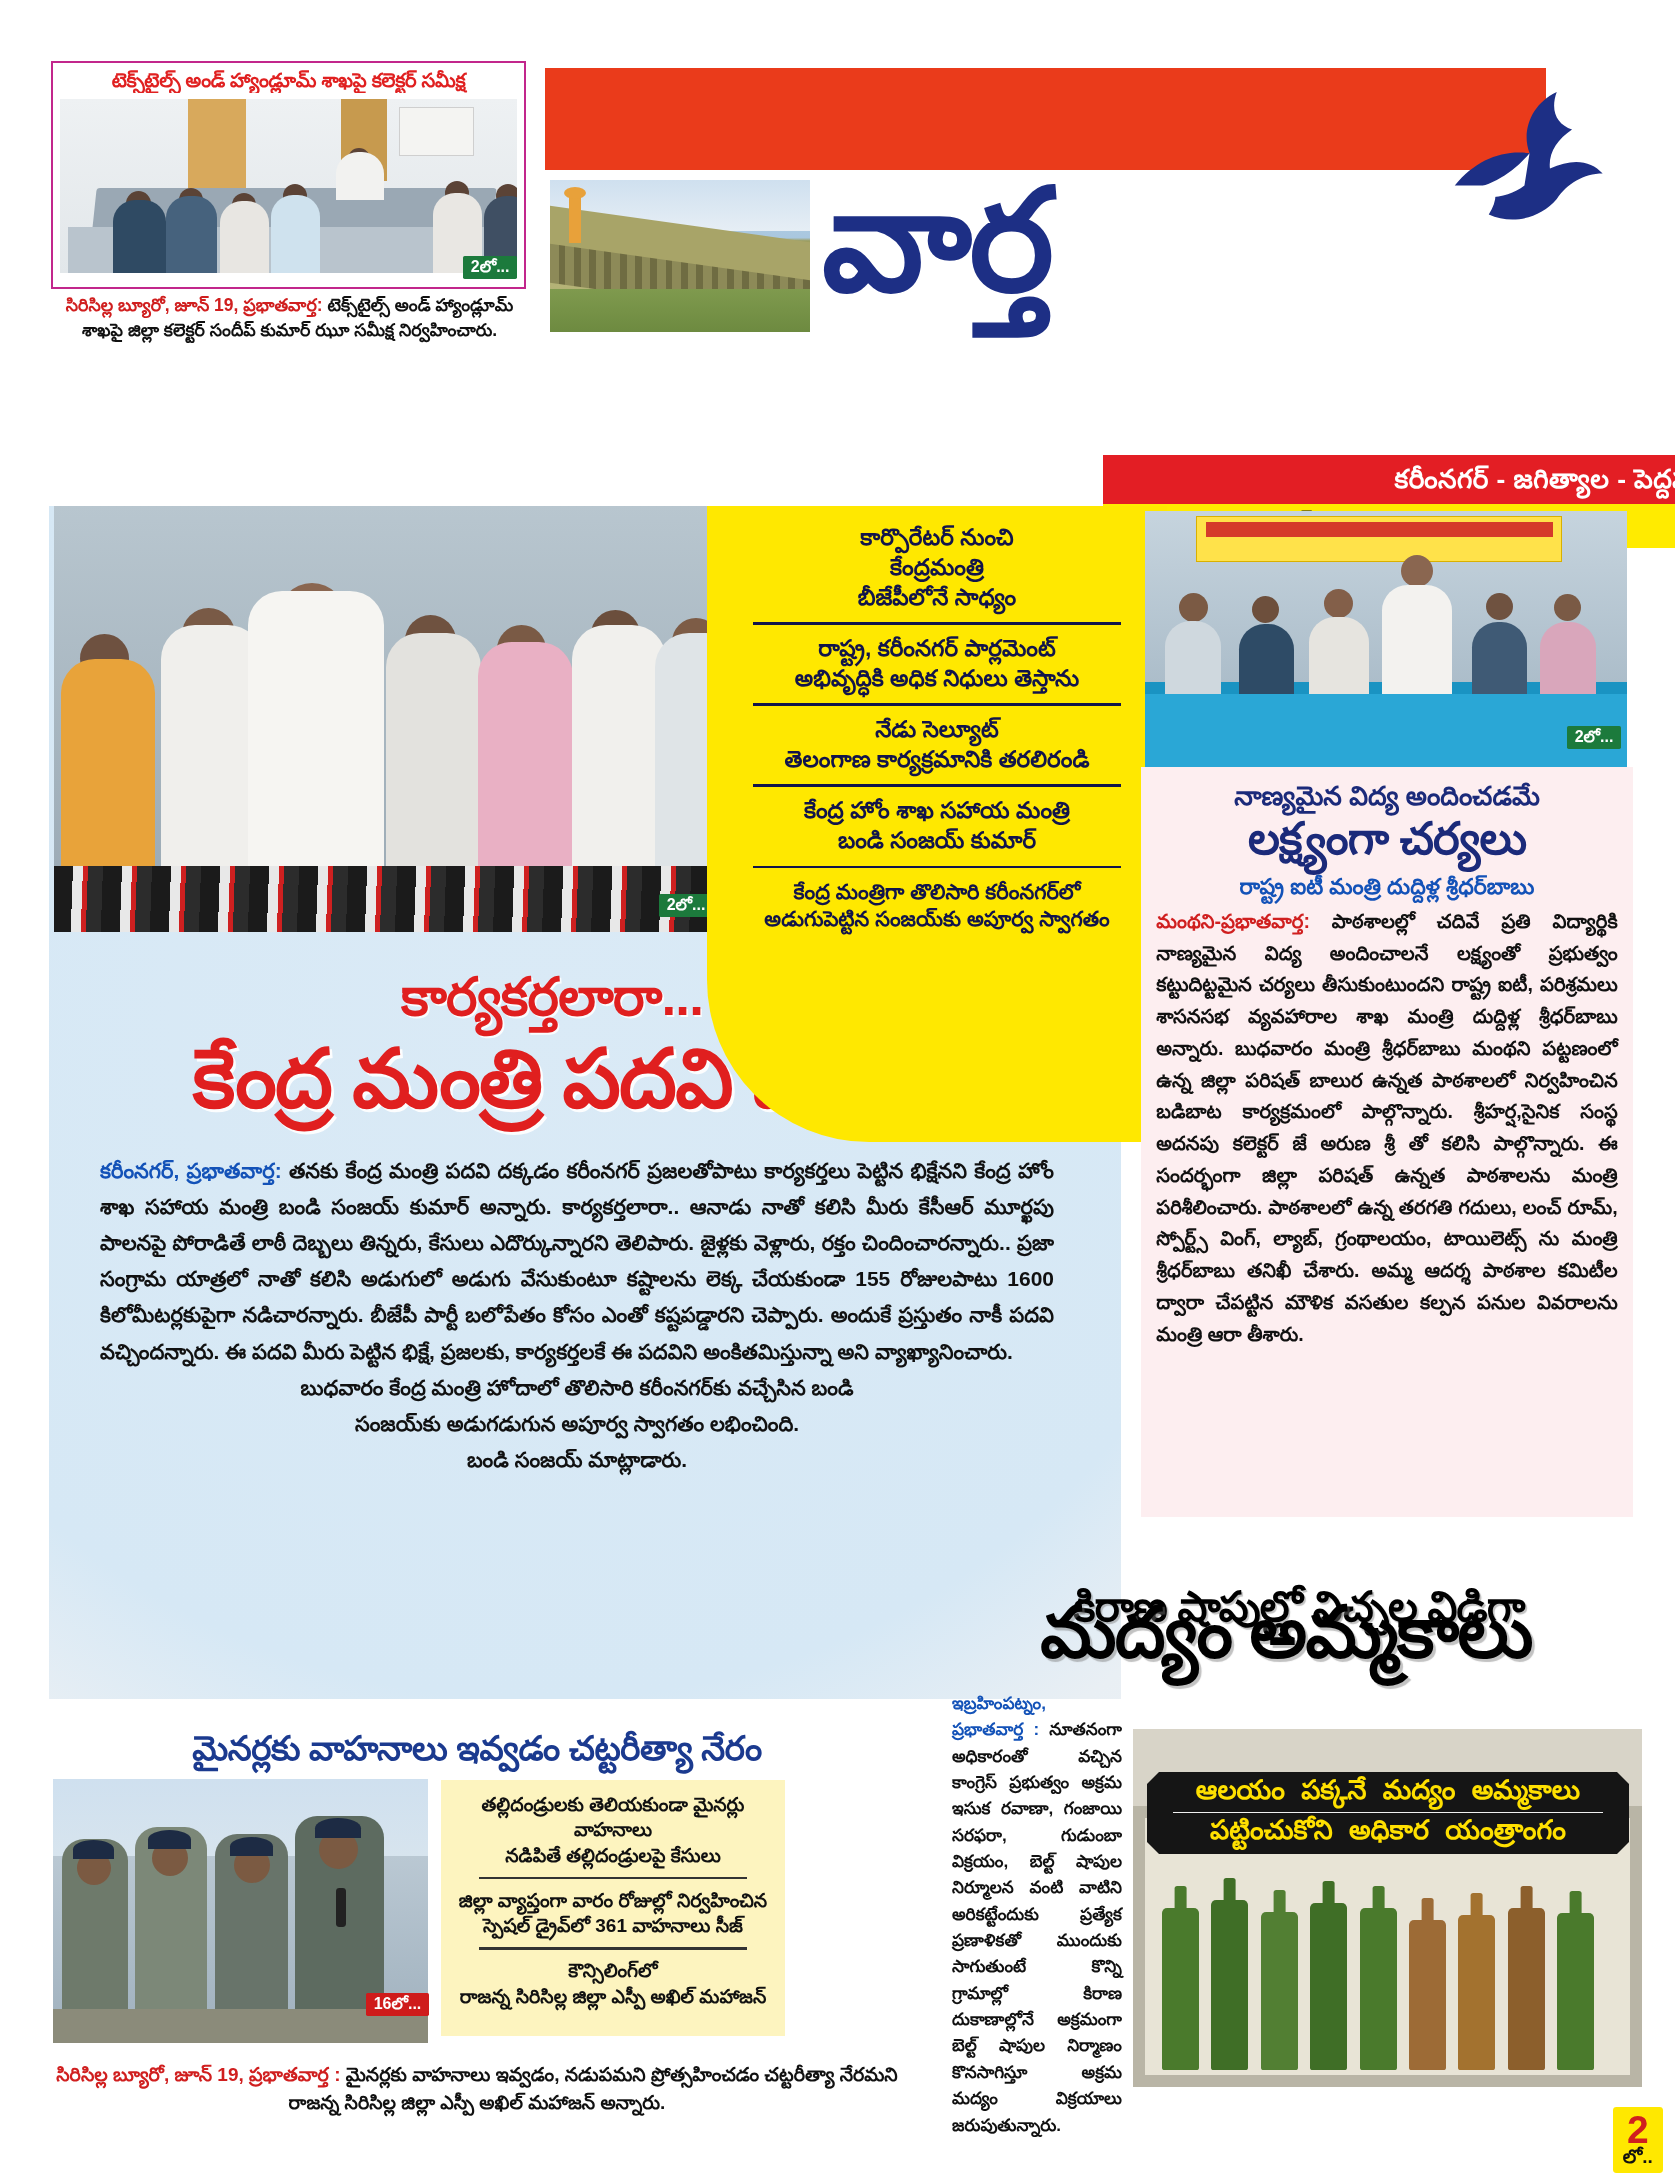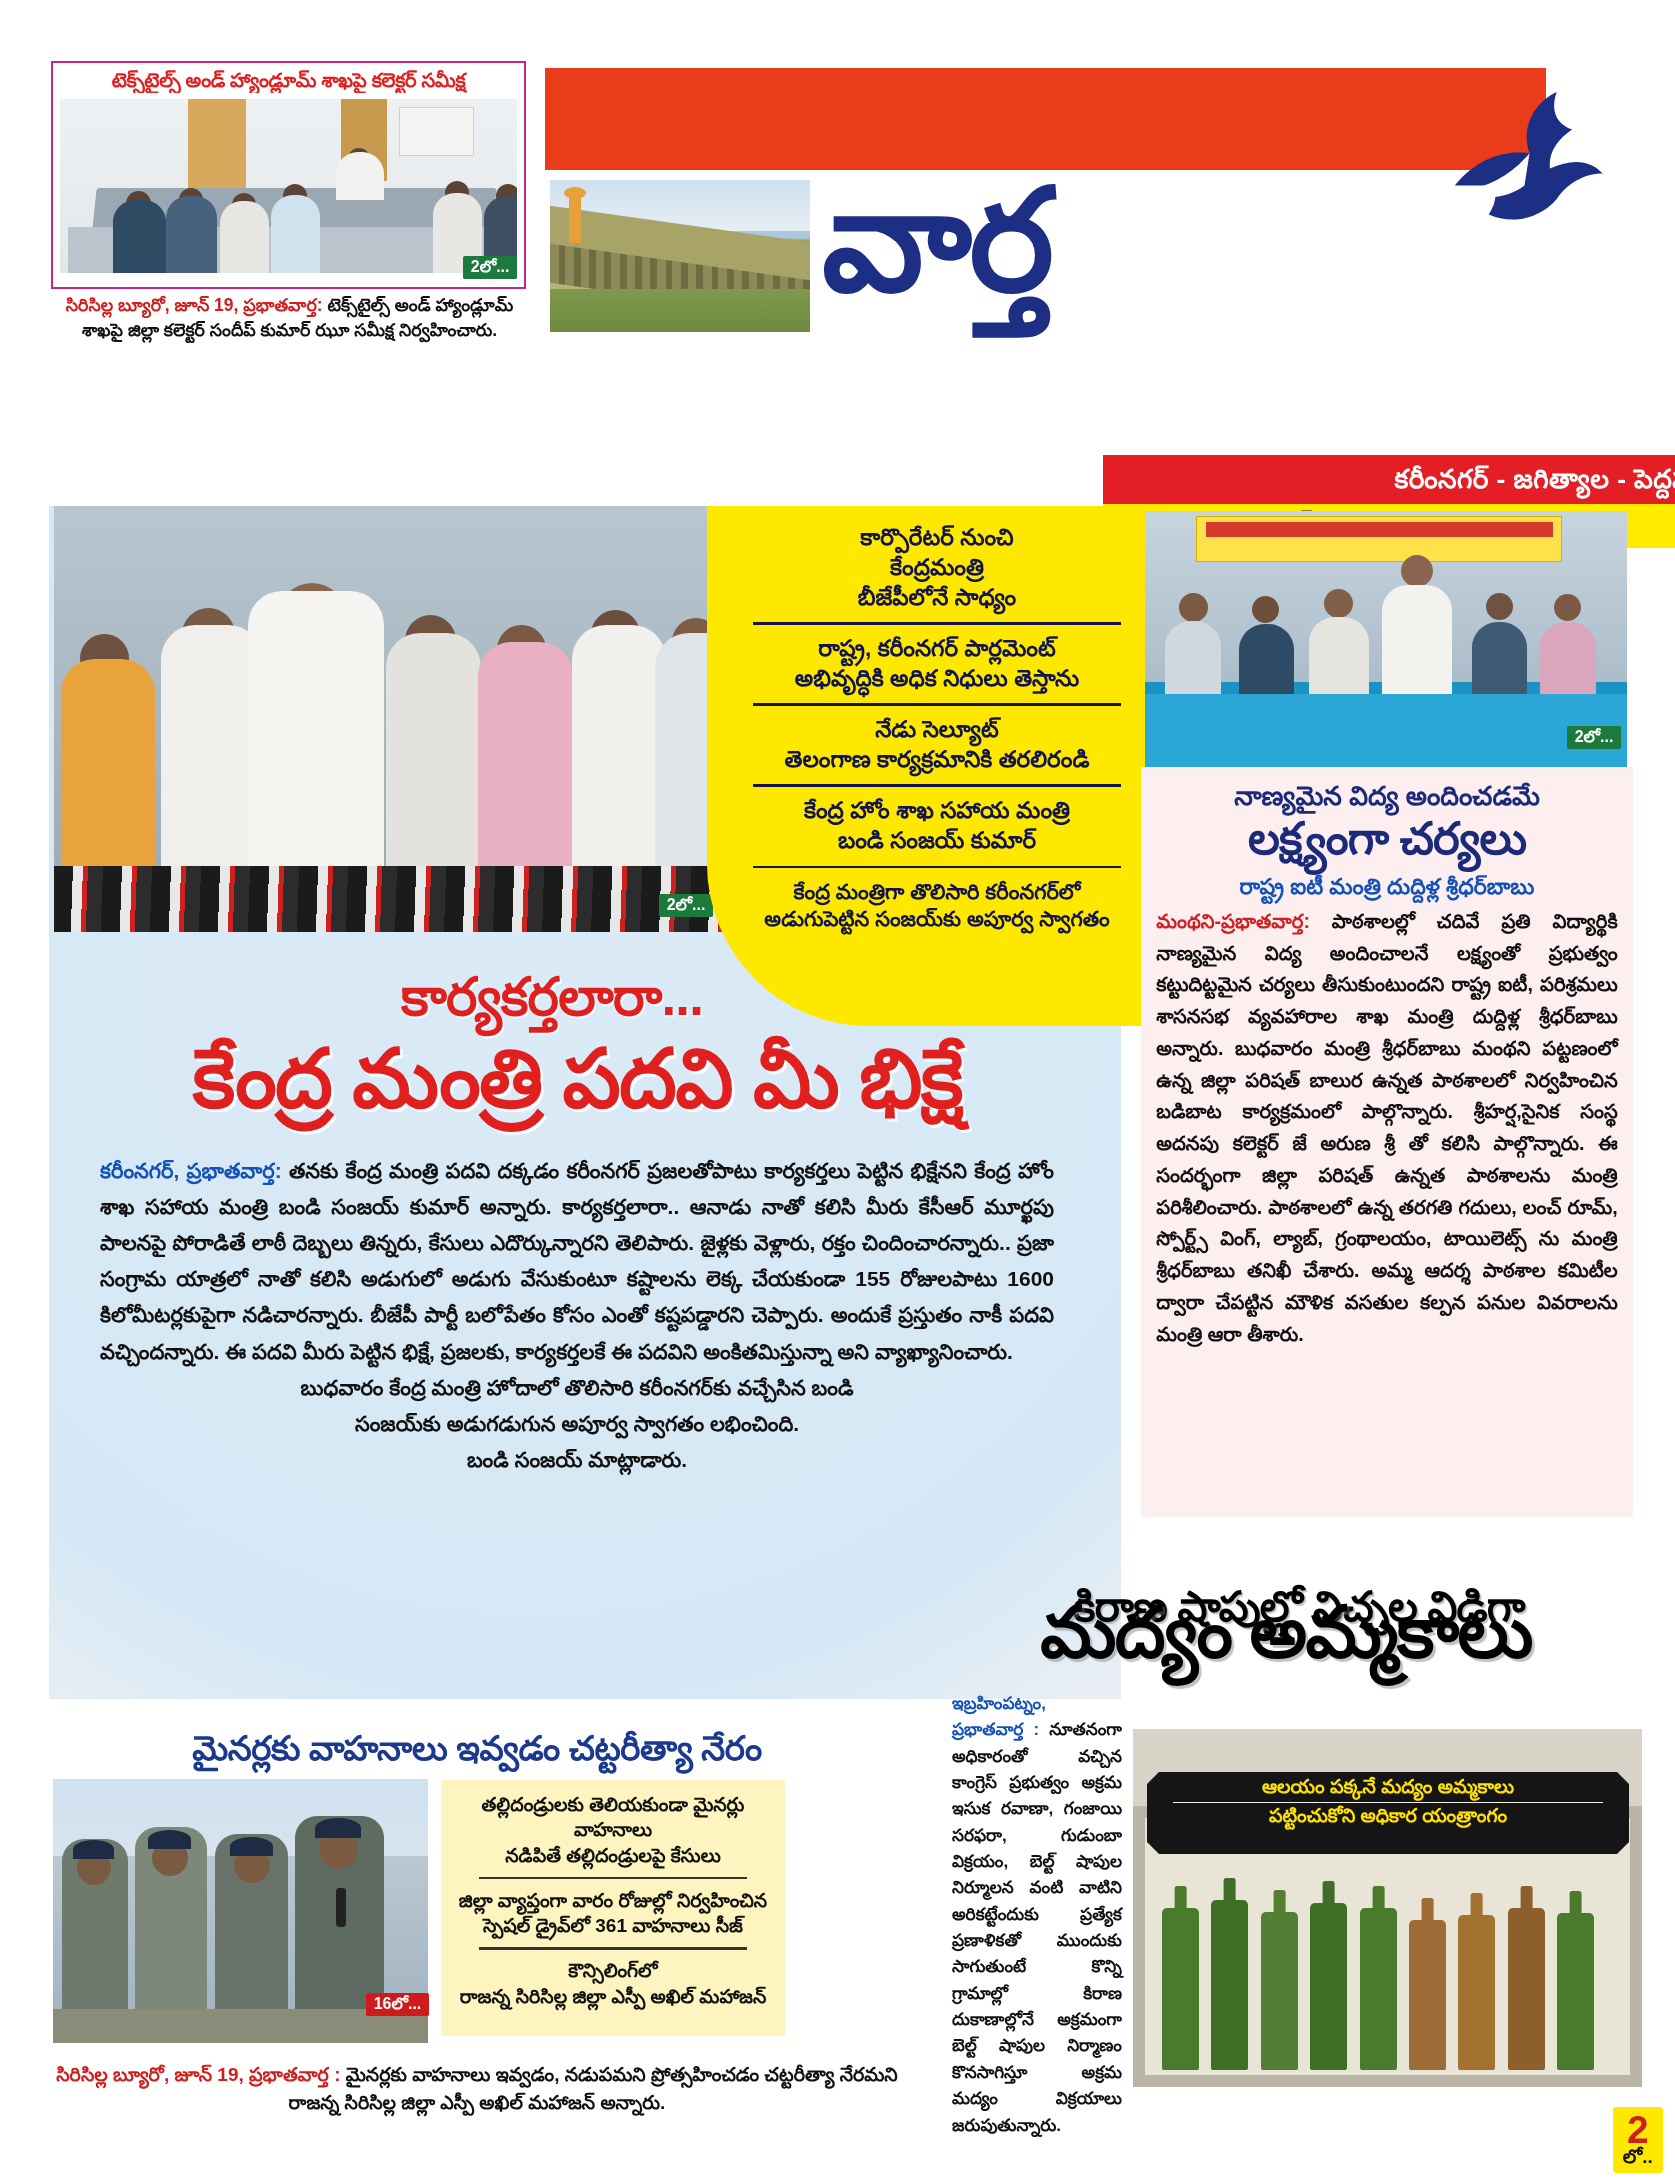--- a/index.html
+++ b/index.html
@@ -224,21 +224,21 @@
     text-align: justify;
     font-weight: 600;
   }
   .lead-body .src { color: #1352b8; font-weight: 800; }
   .lead-body .ctr { display:block; text-align:center; }
 
   
   .yellow-panel {
     position: absolute;
     left: 707px; top: 506px;
-    width: 460px; height: 520px;
+    width: 460px; height: 636px;
     background: #ffe800;
     color: #12144a;
     padding: 12px 15.3px;
     clip-path: polygon(0 0, 100% 0, 100% 100%, 0 100%);
     border-radius: 0 0 0 162px;
   }
   .yp-item {
     text-align: center;
     font-size: 23px;
     font-weight: 700;
@@ -311,21 +311,21 @@
   .crate-in { position:absolute; left:12px; right:12px; bottom:12px; top:12px; background:#e8e4d6; }
   .bottle { position:absolute; bottom:17px; width:37px; border-radius:5.1px 5.1px 2.6px 2.6px; }
   .bottle:before { content:""; position:absolute; left:50%; transform:translateX(-50%); top:-22px; width:12.8px; height:24px; border-radius:2.6px; background:inherit; }
 
   .liq-banner {
     position:absolute; left:1147px; top:1772px; width:482px; height:82px;
     background:#151515; color:#ffe000;
     clip-path: polygon(12px 0, calc(100% - 12px) 0, 100% 12px, 100% calc(100% - 12px), calc(100% - 12px) 100%, 12px 100%, 0 calc(100% - 12px), 0 12px);
     padding-top:3.4px;
   }
-  .liq-banner div { text-align:center; font-size:19px; font-weight:800; line-height:1.3; }
+  .liq-banner div { text-align:center; font-size:27px; font-weight:800; line-height:1.3;font-family:Liberation Mono, monospace; }
   .liq-banner hr { border:0; border-top:1.7px solid #f0f0f0; margin:1.7px 25.6px; }
   .liq-2lo {
     position:absolute; right:12px; bottom:8.5px;
     background:#ffe800; color:#d01f1f; font-weight:800;
     font-size:39px; line-height:.95; padding:3.4px 10.2px 6.8px 10.2px; border-radius:3.4px;
     text-align:center;
   }
   .liq-2lo small { display:block; font-size:19px; color:#111; }
 
   

